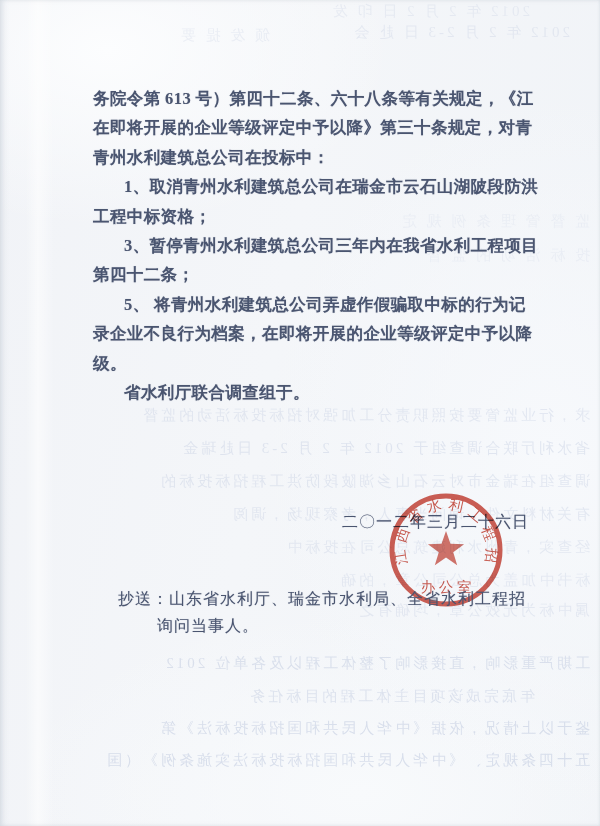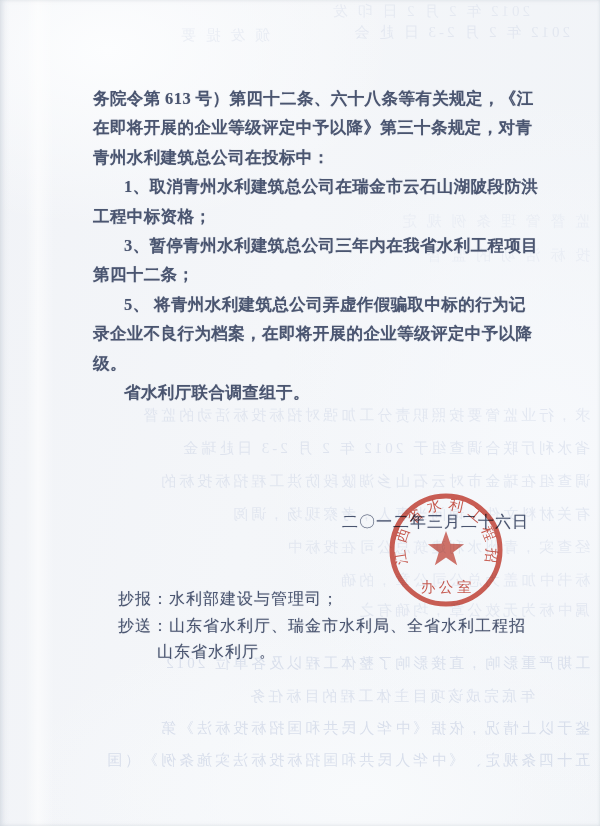--- a/index.html
+++ b/index.html
@@ -100,18 +100,17 @@
     <defs>
       <path id="sealArc" d="M -37.2 17.3 A 41 41 0 1 1 37.2 17.3" fill="none"></path>
     </defs>
     <text font-size="14.5" fill="#c43a2c" opacity=".95" font-family="Liberation Serif, DejaVu Serif, serif">
       <textPath href="#sealArc" startOffset="4" textLength="214">江西省水利工程招标投标</textPath>
     </text>
     <text x="0" y="42" text-anchor="middle" font-size="14.5" fill="#c43a2c" opacity=".95" font-family="Liberation Serif, DejaVu Serif, serif">办 公 室</text>
   </svg>
 
   <div class="cc-block ink">
-    <div class="line">抄报：水利部建设与管理司；</div>
     <div class="line">抄送：山东省水利厅、瑞金市水利局、全省水利工程招</div>
-    <div class="line ind">山东省水利厅。</div>
+    <div class="line ind">询问当事人。</div>
   </div>
 
 </div>
 
 </body></html>

